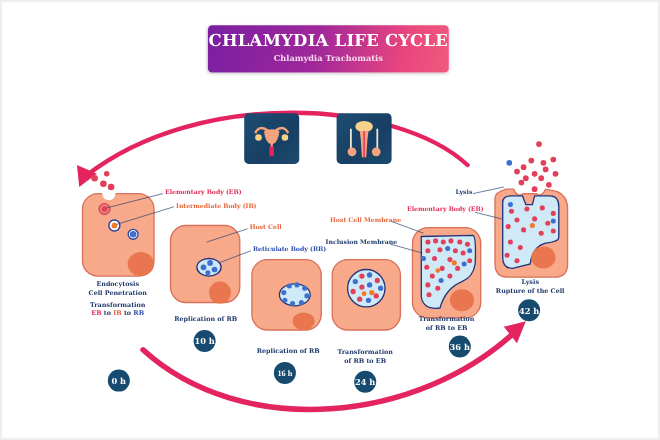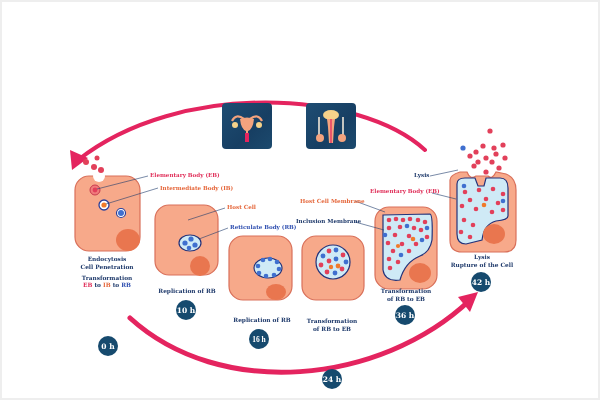--- a/index.html
+++ b/index.html
@@ -184,20 +184,24 @@
           <circle cx="486" cy="172" r="2.6"></circle>
         <circle cx="499" cy="168" r="2.6"></circle>
           <circle cx="505" cy="158" r="2.6"></circle>
       </g>
       <circle cx="463" cy="148" r="2.6" fill="#3f6fcf"></circle>
     </g>
     <line x1="430" y1="176" x2="458" y2="170" stroke="#1f3a6b" stroke-width="0.6"></line>
     <line x1="432" y1="193" x2="456" y2="199" stroke="#1f3a6b" stroke-width="0.6"></line>
   </svg>
 
+  <div class="banner">
+    <div class="t">CHLAMYDIA LIFE CYCLE</div>
+    <div class="s">Chlamydia Trachomatis</div>
+  </div>
 
   <div class="ic" style="left:222px;top:103px;">
     <svg width="50" height="46">
       <path d="M 10 18 Q 14 10 22 16 M 40 18 Q 36 10 28 16" stroke="#f4a37e" stroke-width="2.2" fill="none"></path>
       <circle cx="13" cy="22" r="3" fill="#f6d28a"></circle>
         <circle cx="37" cy="22" r="3" fill="#f6d28a"></circle>
       <path d="M 18 16 Q 25 13 32 16 Q 31 26 26 28 L 26 38 L 24 38 L 24 28 Q 19 26 18 16 Z" fill="#f4a37e"></path>
       <rect x="23" y="30" width="4" height="9" fill="#e4245f"></rect>
     </svg>
   </div>
@@ -242,26 +246,26 @@
 
   <div class="cap" style="left:262px;top:317px;">
     <div>Replication of RB</div>
   </div>
   <div class="badge" style="left:259px;top:329px;font-family:Liberation Serif, serif;">16 h</div>
 
   <div class="cap" style="left:332px;top:318px;">
     <div>Transformation</div>
     <div><span>of RB to EB</span></div>
   </div>
-  <div class="badge" style="left:332px;top:337px;margin-top:32px;">24 h</div>
+  <div class="badge" style="left:332px;top:337px;">24 h</div>
 
   <div class="cap" style="left:406px;top:288px;">
     <div>Transformation</div>
     <div>of RB to EB</div>
   </div>
-  <div class="badge" style="left:405px;top:305px;">36 h</div>
+  <div class="badge" style="left:418px;top:305px;">36 h</div>
 
   <div class="cap" style="left:482px;top:254px;">
     <div>Lysis</div>
     <div>Rupture of the Cell</div>
   </div>
   <div class="badge" style="left:481px;top:272px;">42 h</div>
 </div>
 
 </body></html>

